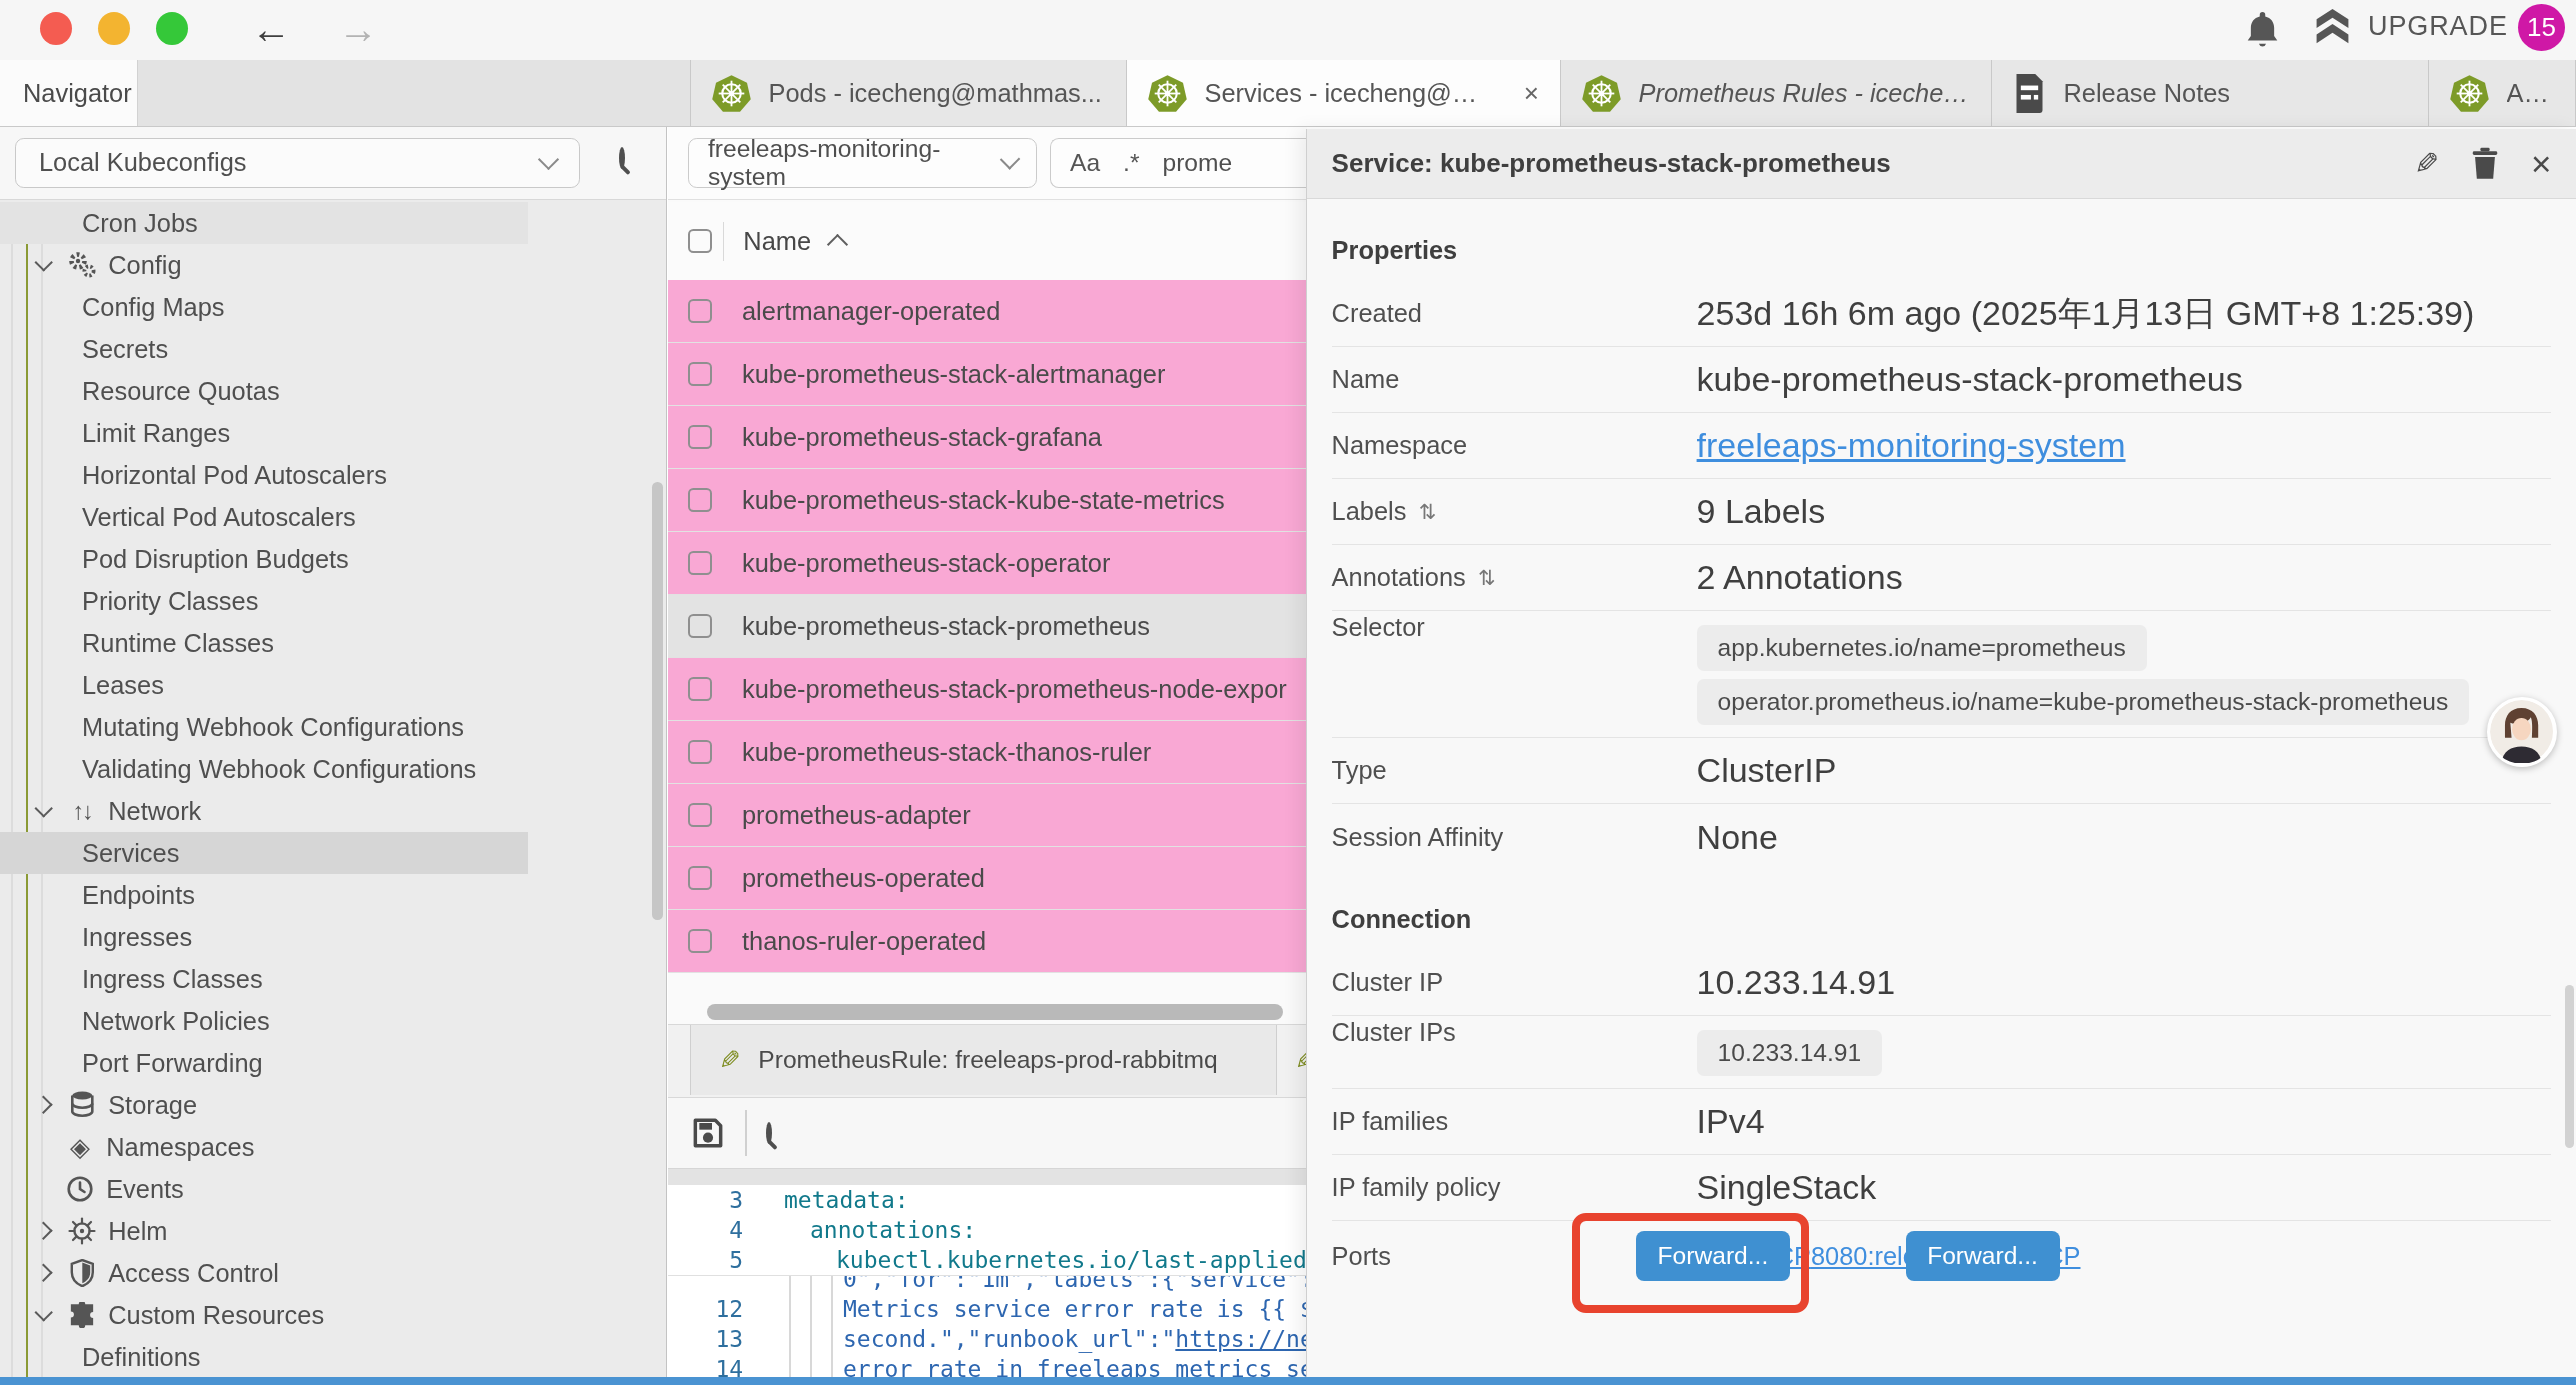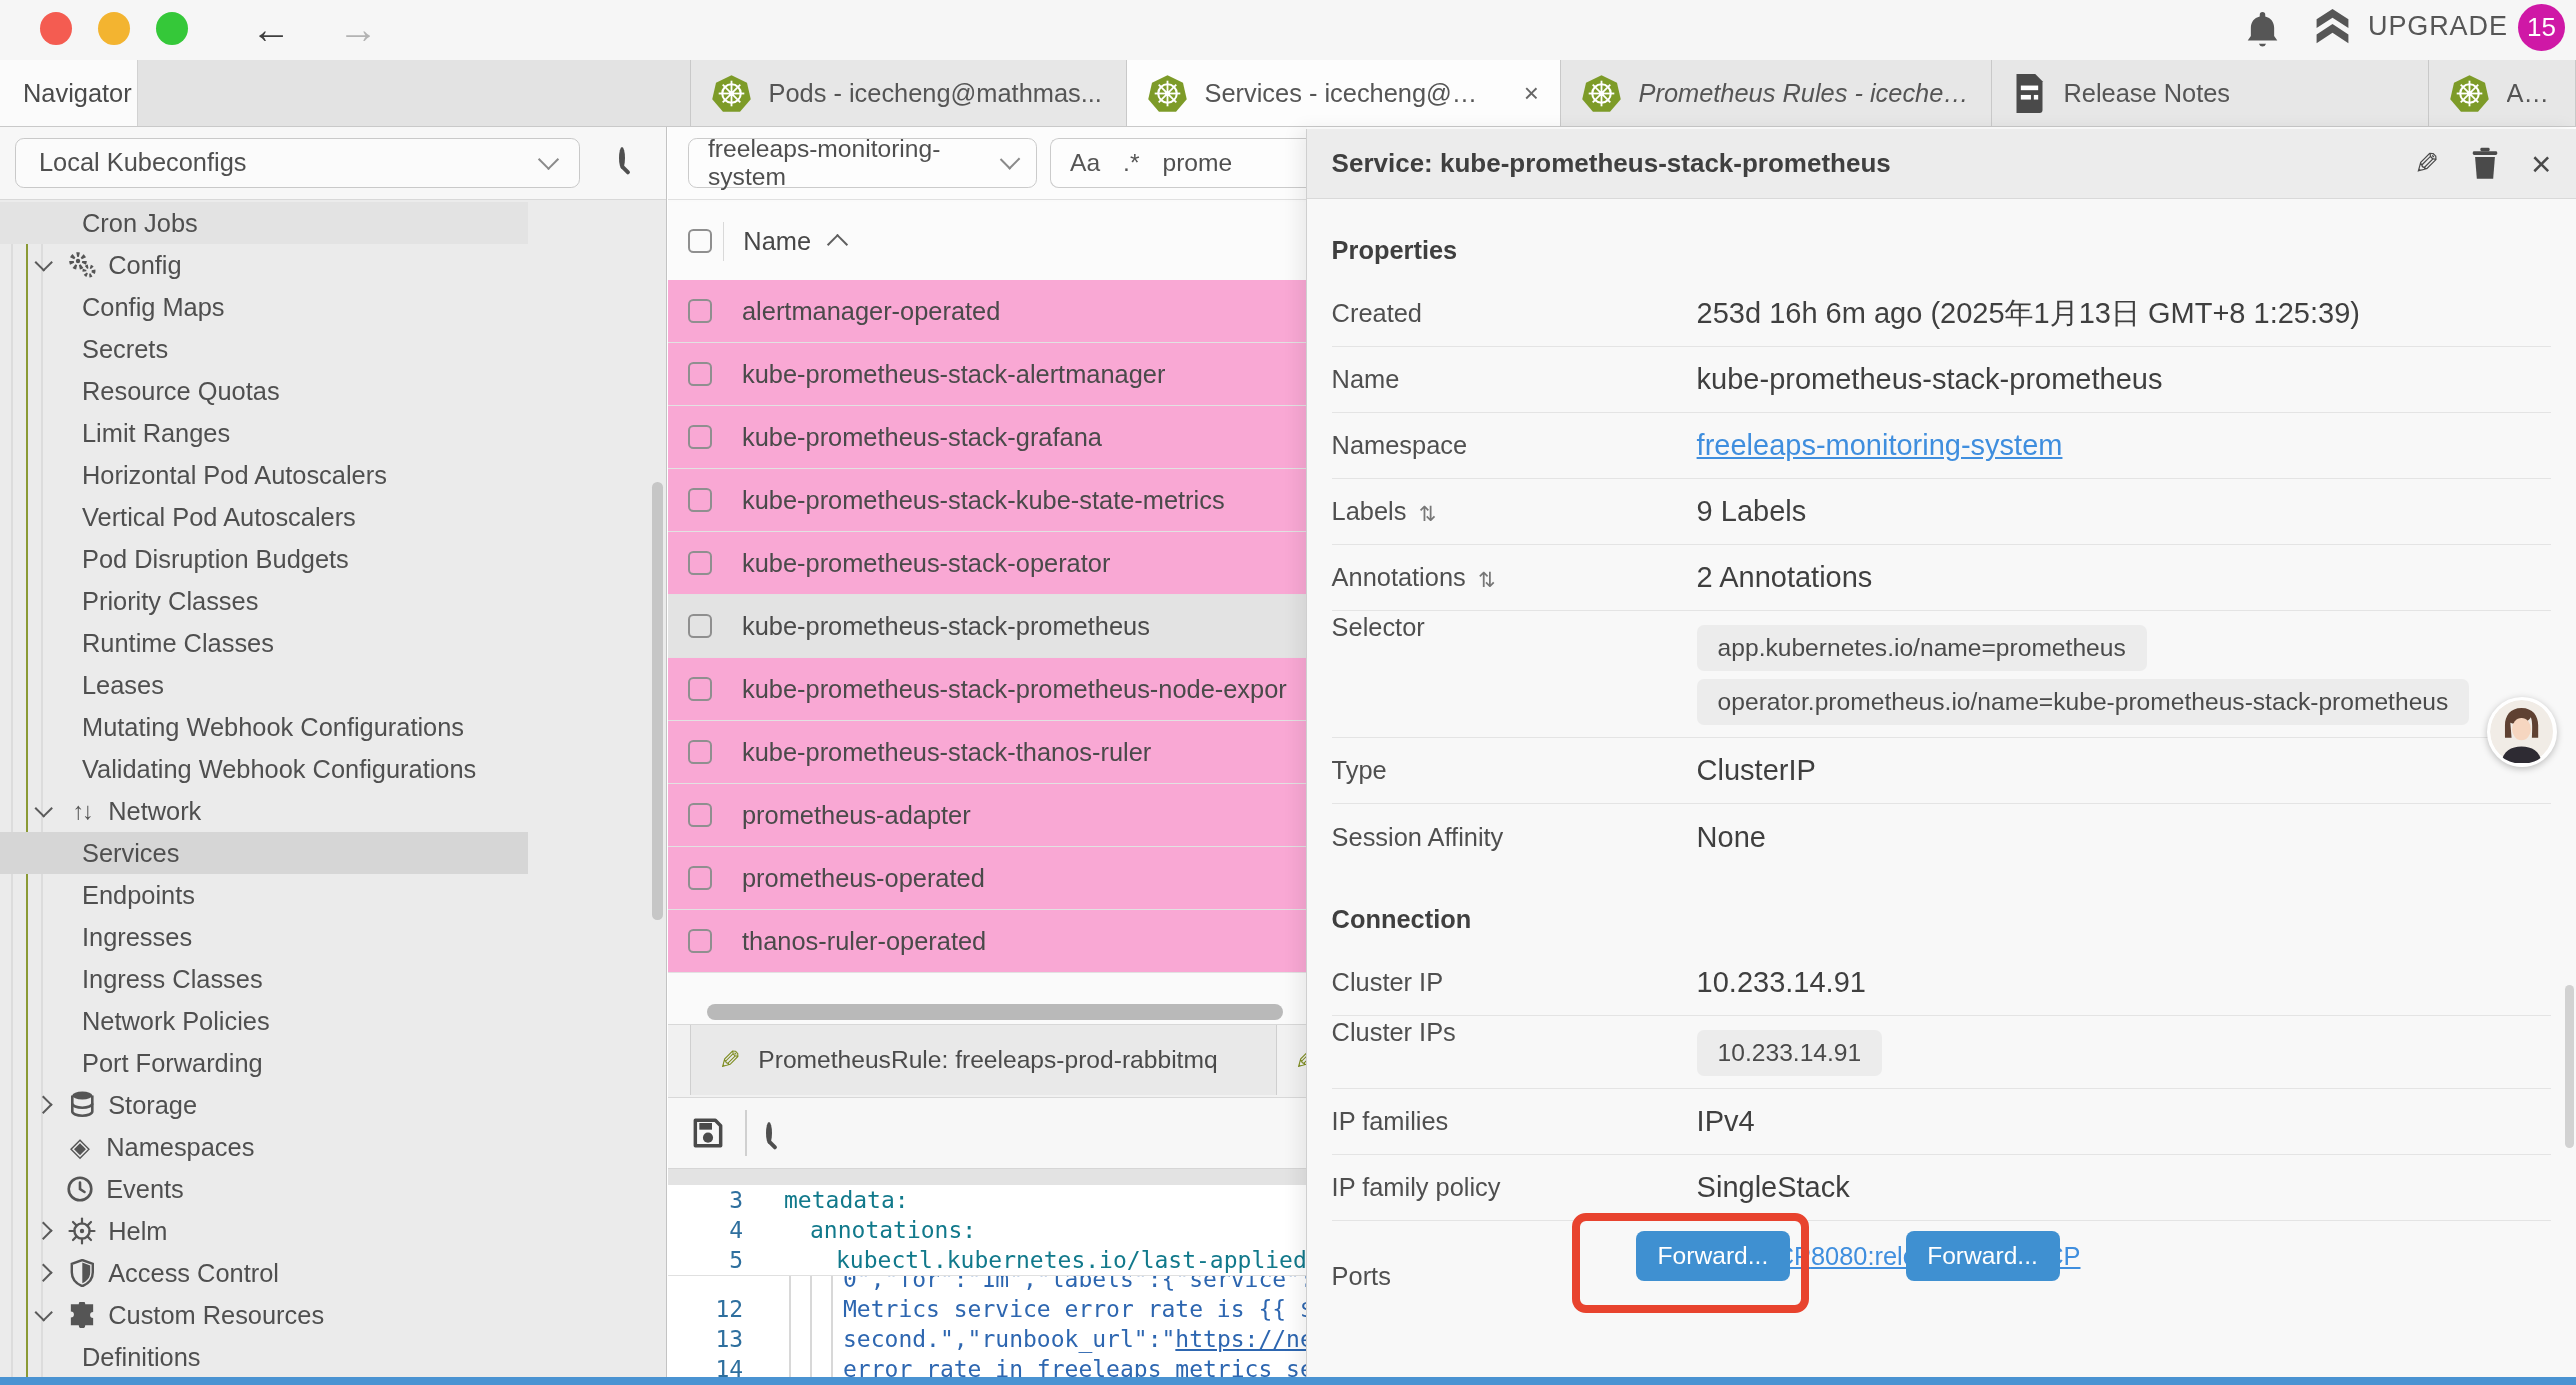--- a/index.html
+++ b/index.html
@@ -131,22 +131,22 @@
                  padding:0 24.6px;}
   .detail-title{font-size:26px;font-weight:bold;color:#3f3f3f;}
   .detail-actions{margin-left:auto;display:flex;align-items:center;gap:32px;}
   .detail-actions .pencil{color:#4a4a4a;font-size:30px;}
   .dclose{font-size:35px;color:#4a4a4a;line-height:35px;font-weight:300;}
   .detail-body{position:absolute;left:0;top:72px;right:0;bottom:0;padding:0 24.6px;overflow:hidden;}
   .sec-heading{font-size:25.4px;font-weight:bold;color:#3f3f3f;margin:35px 0 16px 0;}
   .drow{display:flex;align-items:center;min-height:66px;border-bottom:1.8px solid #e4e4e4;
         box-sizing:border-box;position:relative;}
   .drow:last-child{border-bottom:none;}
-  .dlabel{width:365px;flex:none;font-size:25.4px;color:#4f4f4f;display:flex;align-items:flex-end;gap:12.3px;}
-  .dvalue{font-size:29px;color:#3f3f3f;}
+  .dlabel{width:365px;flex:none;font-size:25.4px;color:#4f4f4f;display:flex;align-items:center;gap:12.3px;}
+  .dvalue{font-size:34px;color:#3f3f3f;}
   .dvalue.link,.port-link{color:#3f8ede;text-decoration:underline;}
   .sort-glyph{font-size:21px;color:#777;}
   .chips{display:flex;flex-direction:column;gap:8.8px;padding:12.3px 0;}
   .chip{background:#ececec;border-radius:7px;padding:8.8px 21px;font-size:24.6px;color:#4a4a4a;
         width:max-content;max-width:842px;}
   .ports-col{display:flex;flex-direction:row;flex:1;}
   .port-line{display:flex;align-items:center;height:70px;position:relative;}
   .port-link{font-size:25.4px;}
   .fwd-btn{position:absolute;right:21px;width:154px;height:50px;border-radius:8px;background:#3f90d1;
            color:#fff;font-size:24.6px;display:flex;align-items:center;justify-content:center;}

